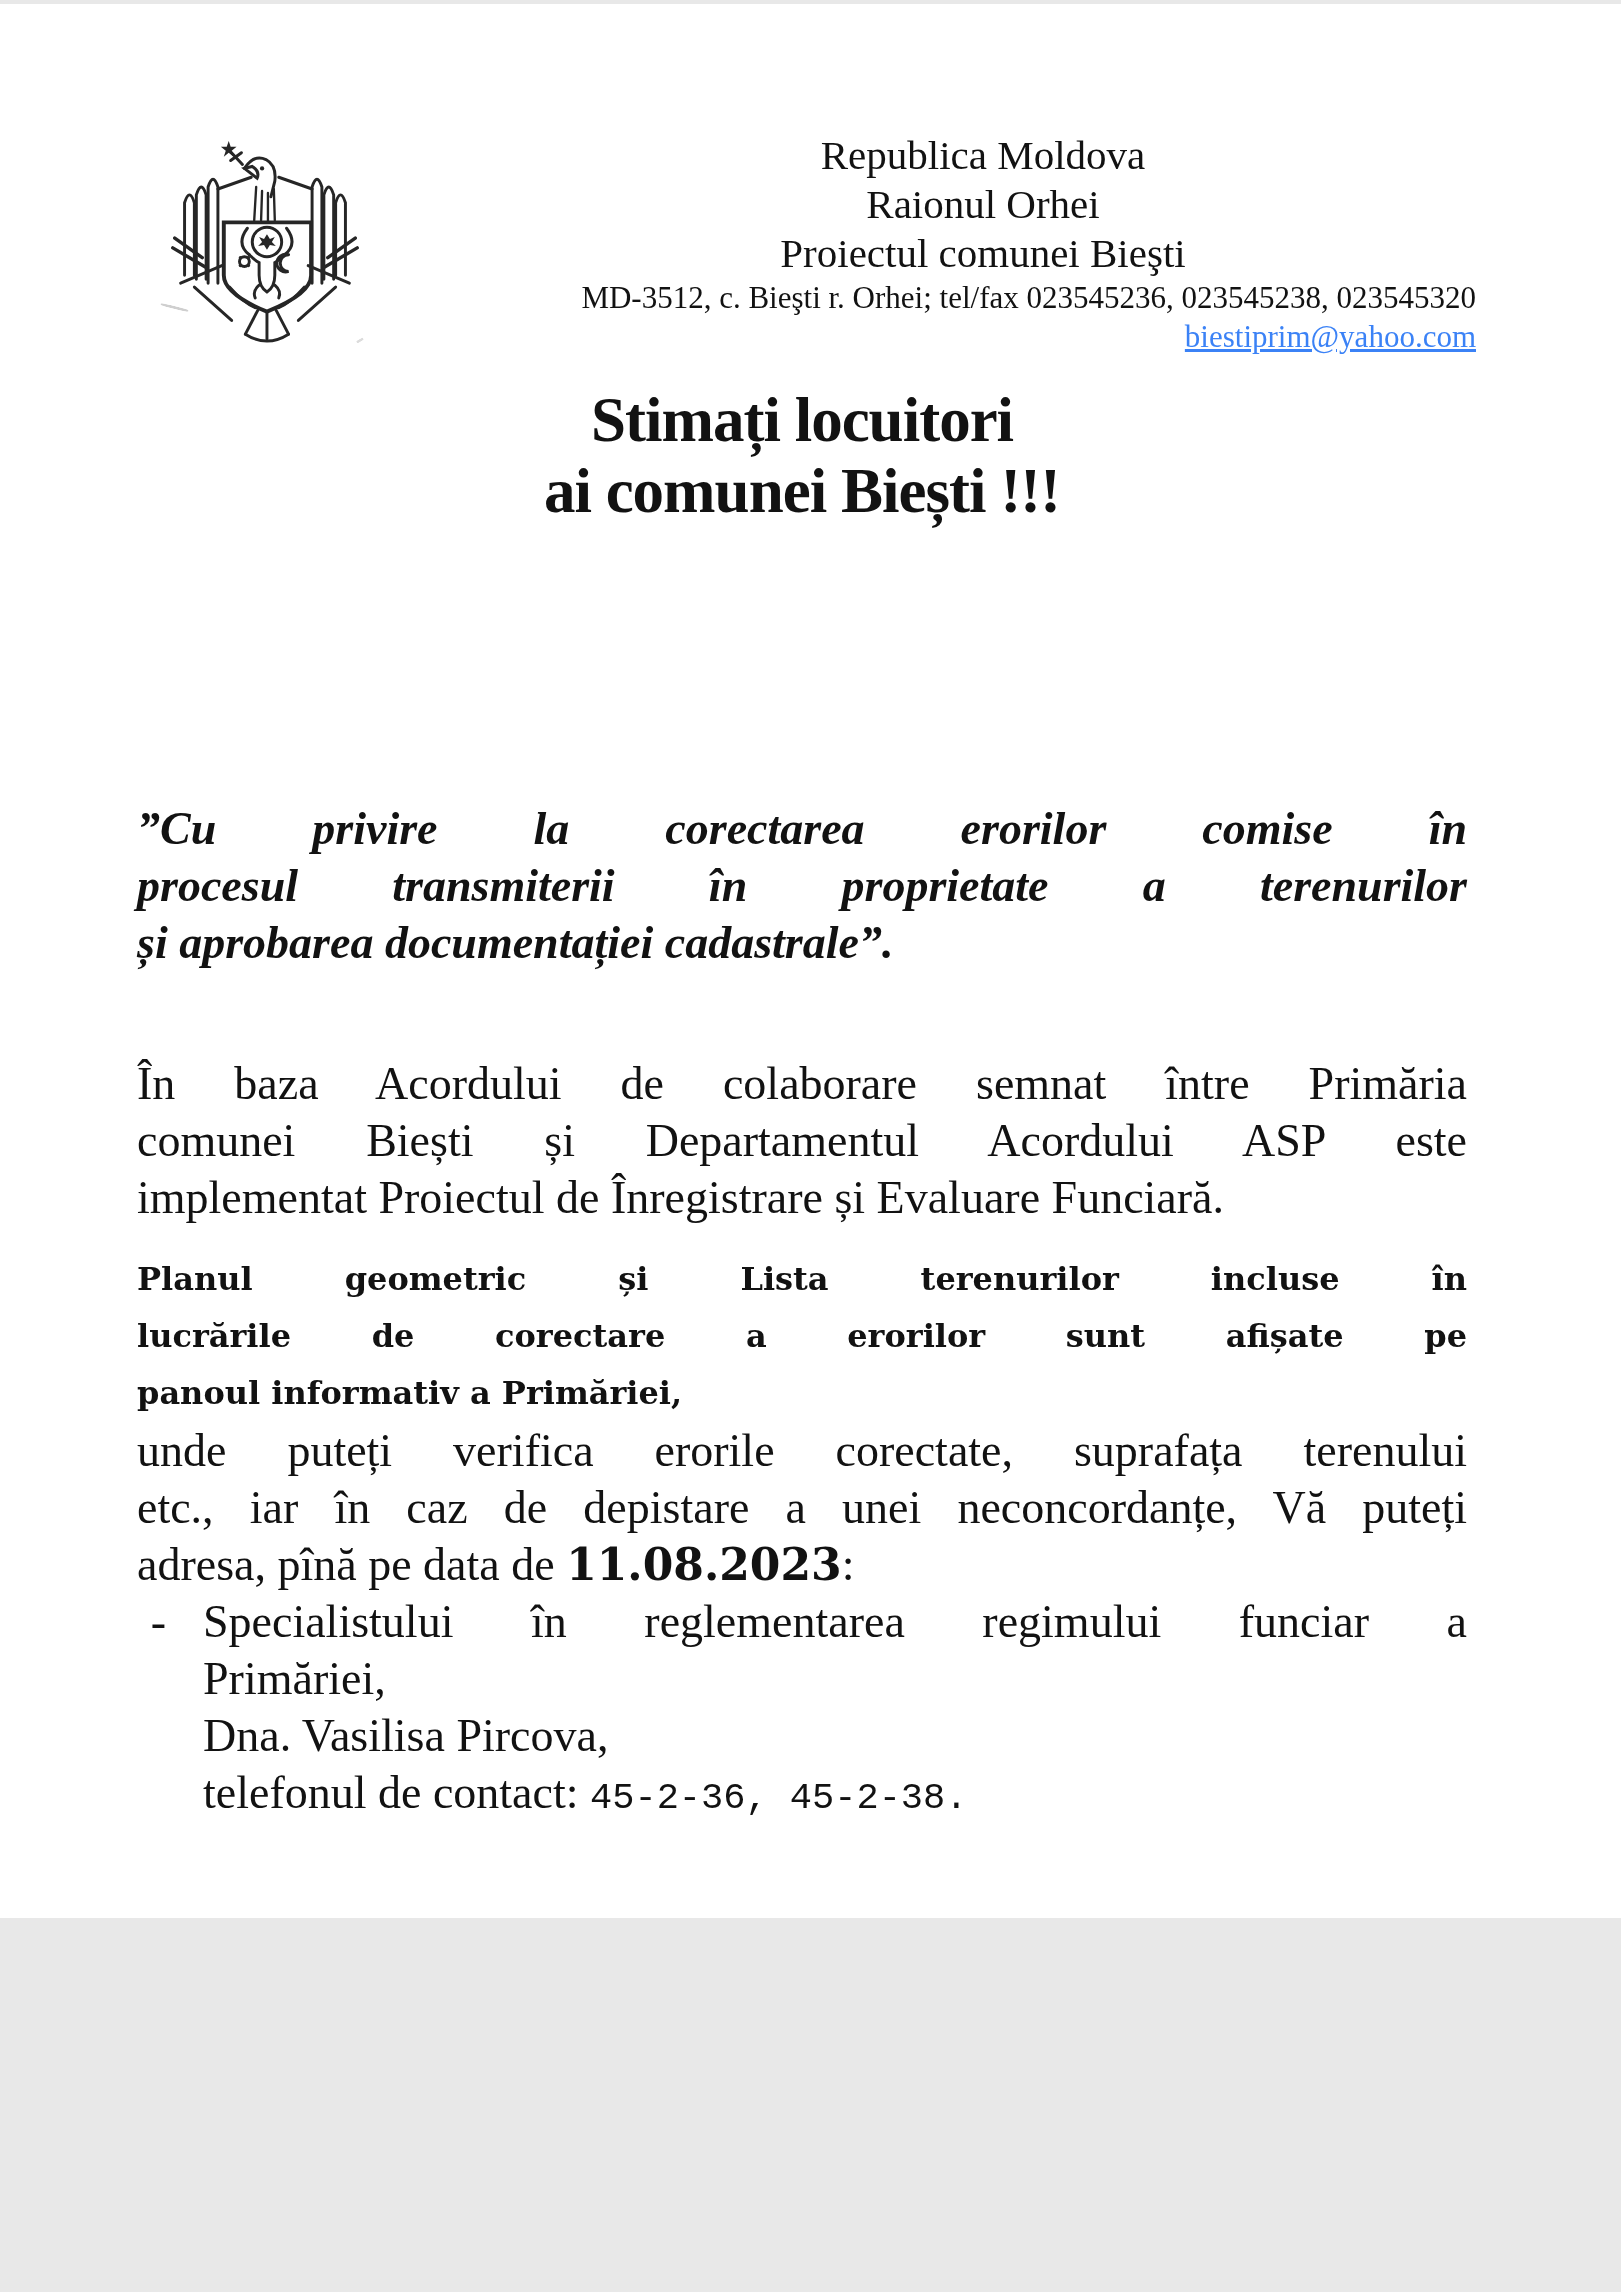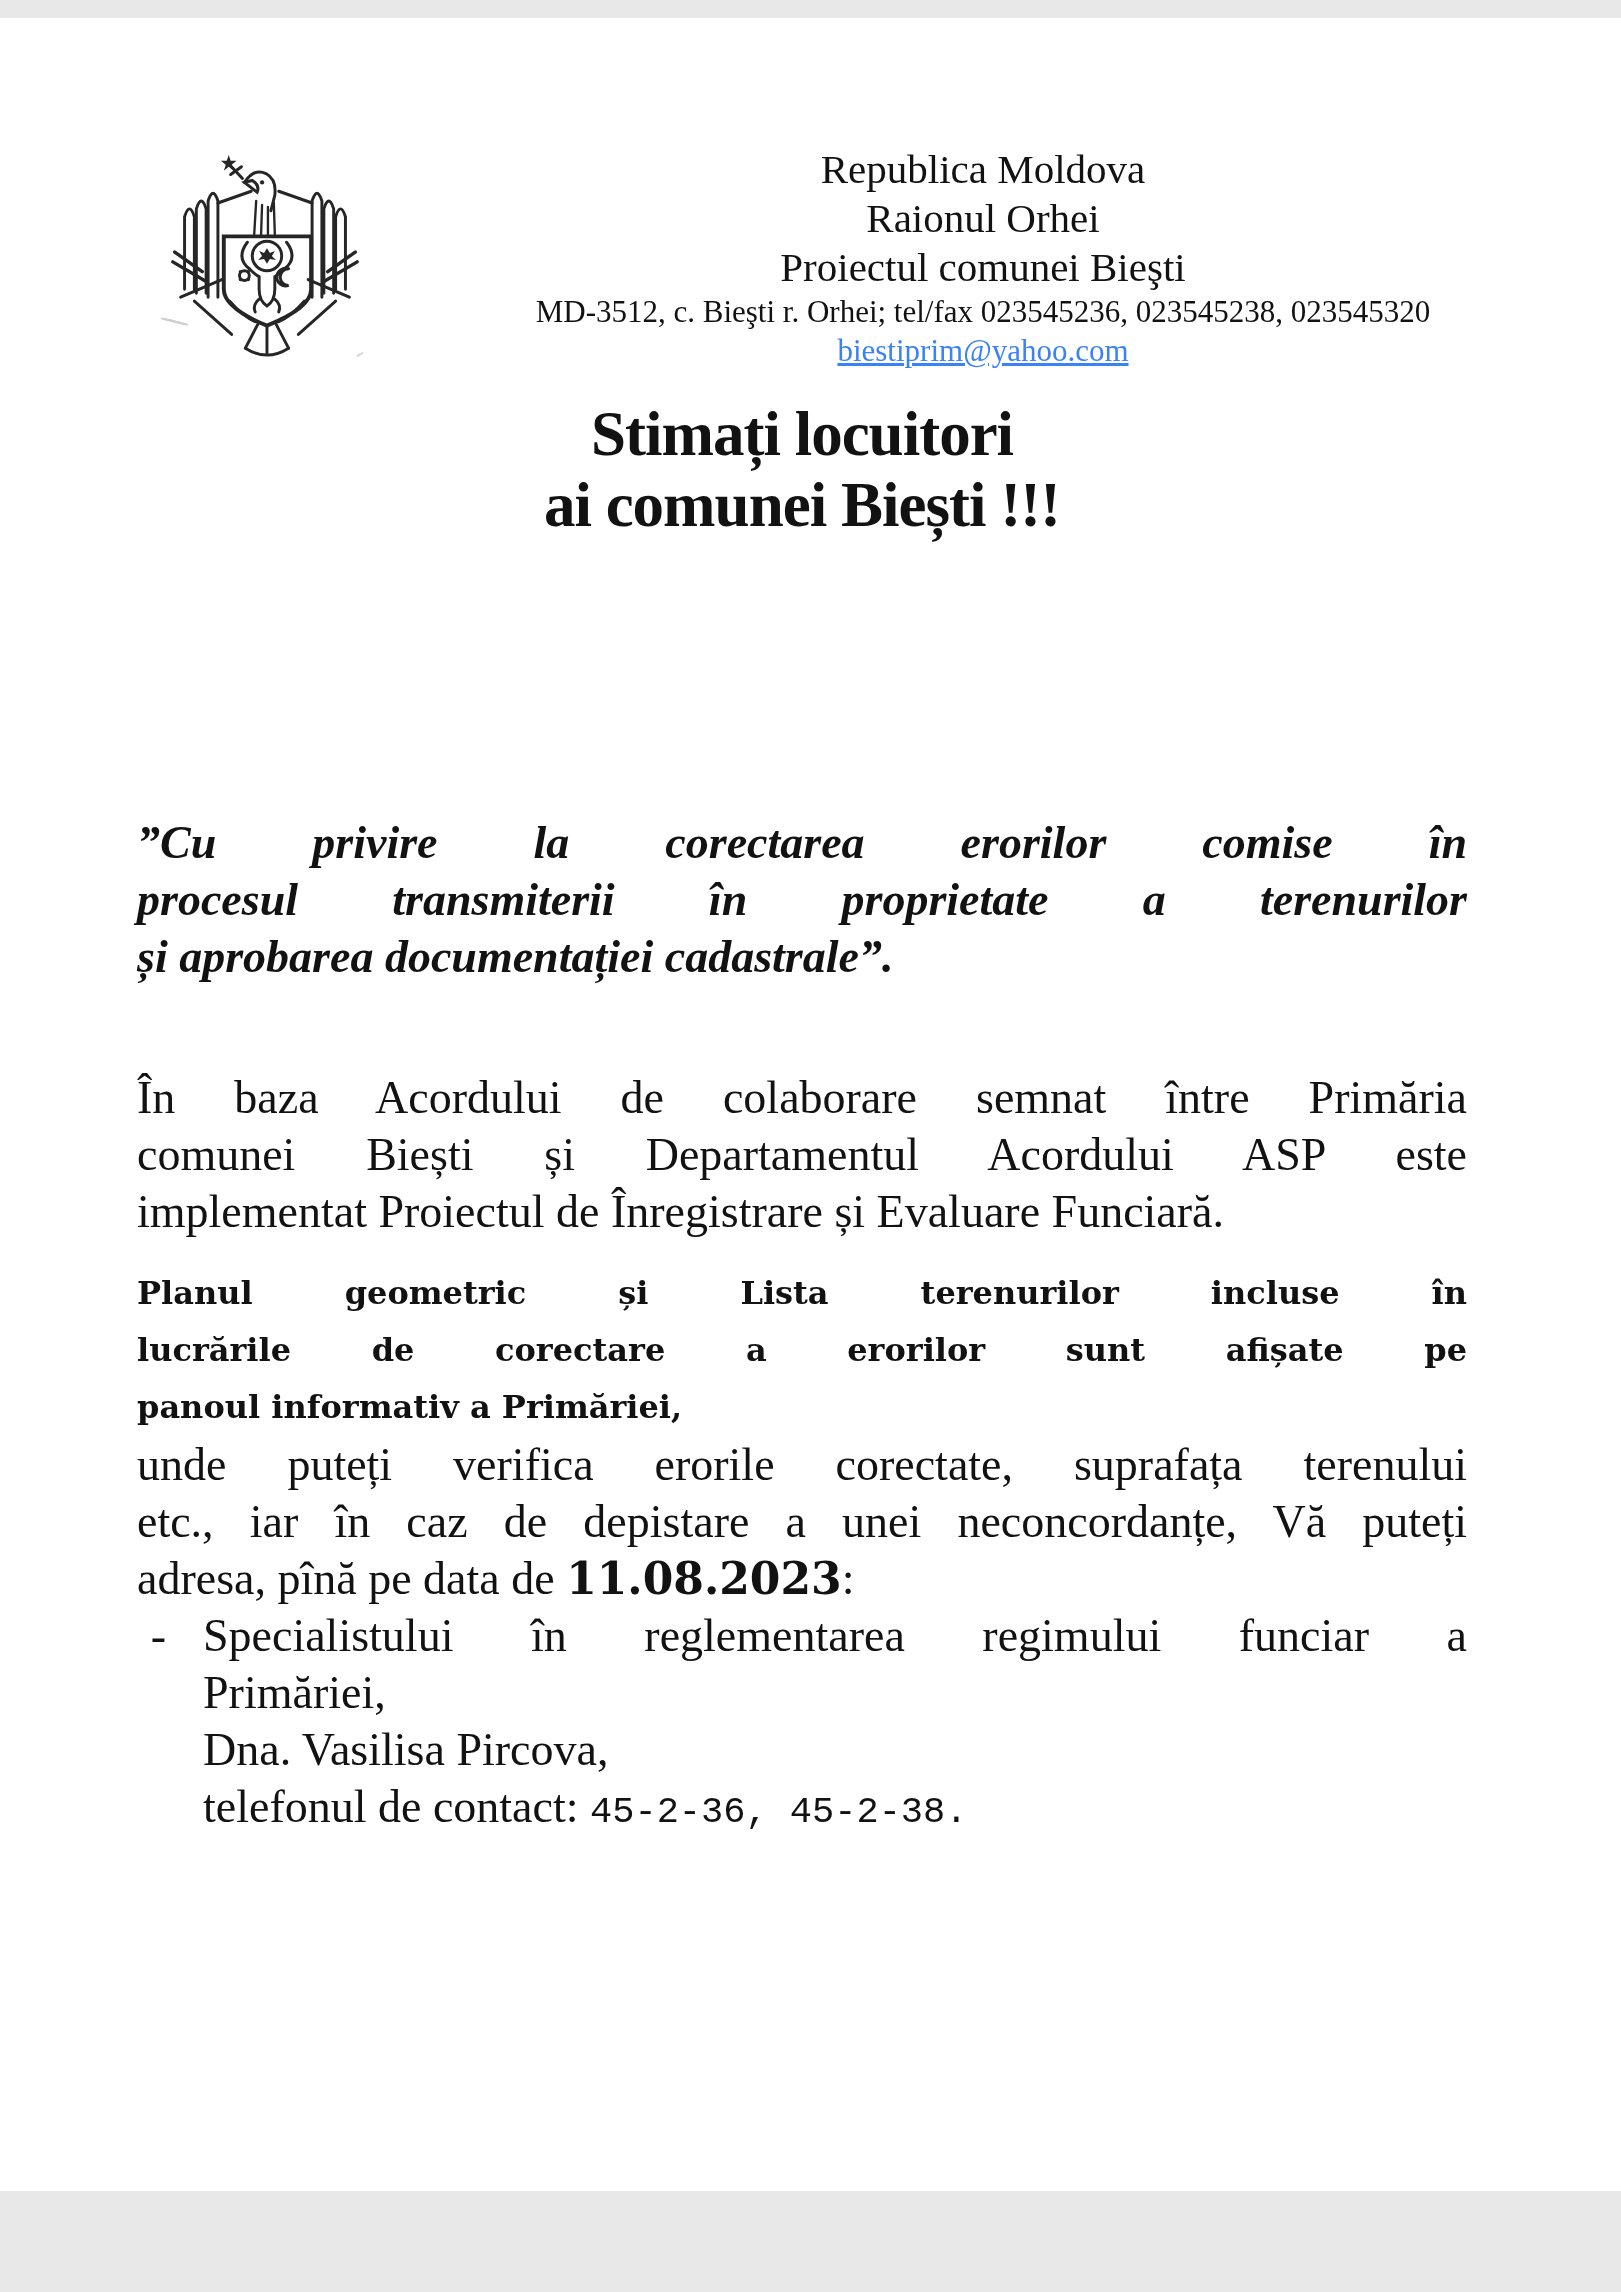--- a/index.html
+++ b/index.html
@@ -1,25 +1,25 @@
 <!DOCTYPE html>
 <html><head>
 <meta charset="utf-8">
 <style>
   html,body{margin:0;padding:0;background:#e8e8e8;}
   .page{
-    position:relative;width:1621px;height:2173px;background:#ffffff;
+    position:relative;width:1621px;height:1914px;background:#ffffff;
     font-family:"Liberation Serif","DejaVu Serif",serif;color:#121212;
-    overflow:hidden;margin:18px auto;
+    overflow:hidden;margin:4px auto;
   }
   
   .emblem{position:absolute;left:161px;top:134px;width:208px;height:208px;}
   .hdr{position:absolute;left:490px;top:127px;width:986px;}
   .h1{font-size:41px;line-height:49px;text-align:center;white-space:nowrap;}
-  .h2{font-size:31px;line-height:39px;text-align:center;white-space:nowrap;}
+  .h2{font-size:31px;line-height:39px;text-align:right;white-space:nowrap;}
   .email{color:#3b82f6;text-decoration:underline;cursor:pointer;}
   
   .title{
     position:absolute;left:137px;top:381px;width:1330px;text-align:center;
     font-weight:bold;font-size:63px;line-height:71px;letter-spacing:-1px;
   }
   
   .para{position:absolute;left:137px;width:1330px;font-size:46px;line-height:57px;}
   .p1{top:632px;}
   .p2{top:796px;}

